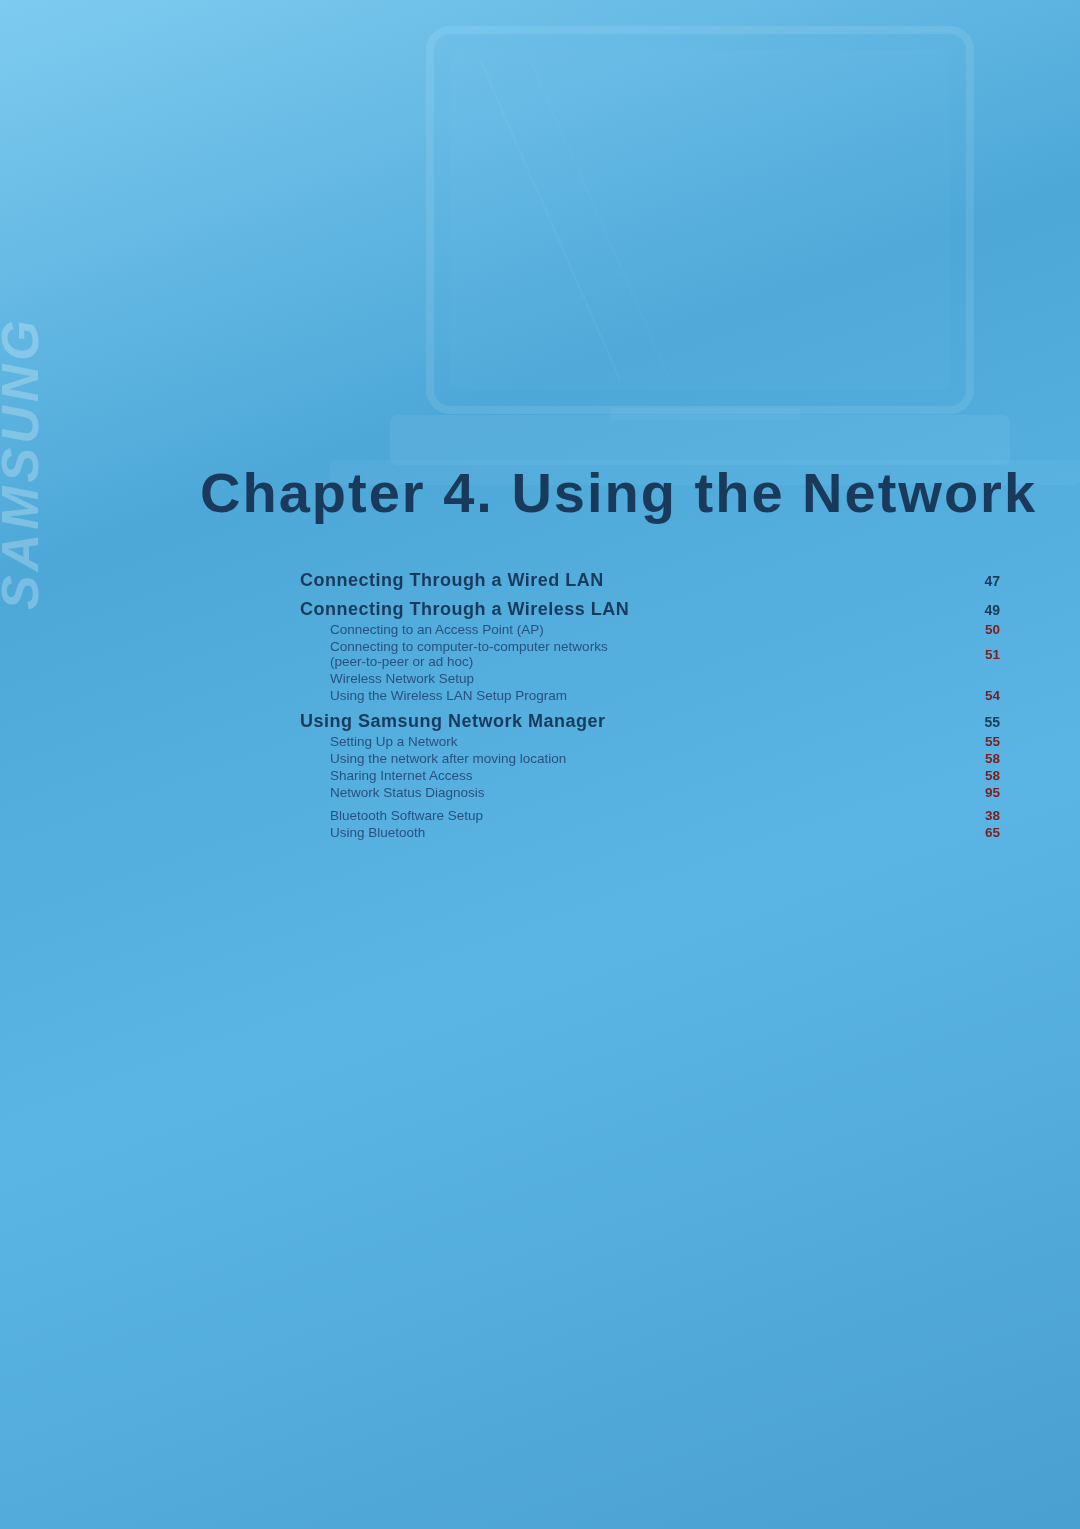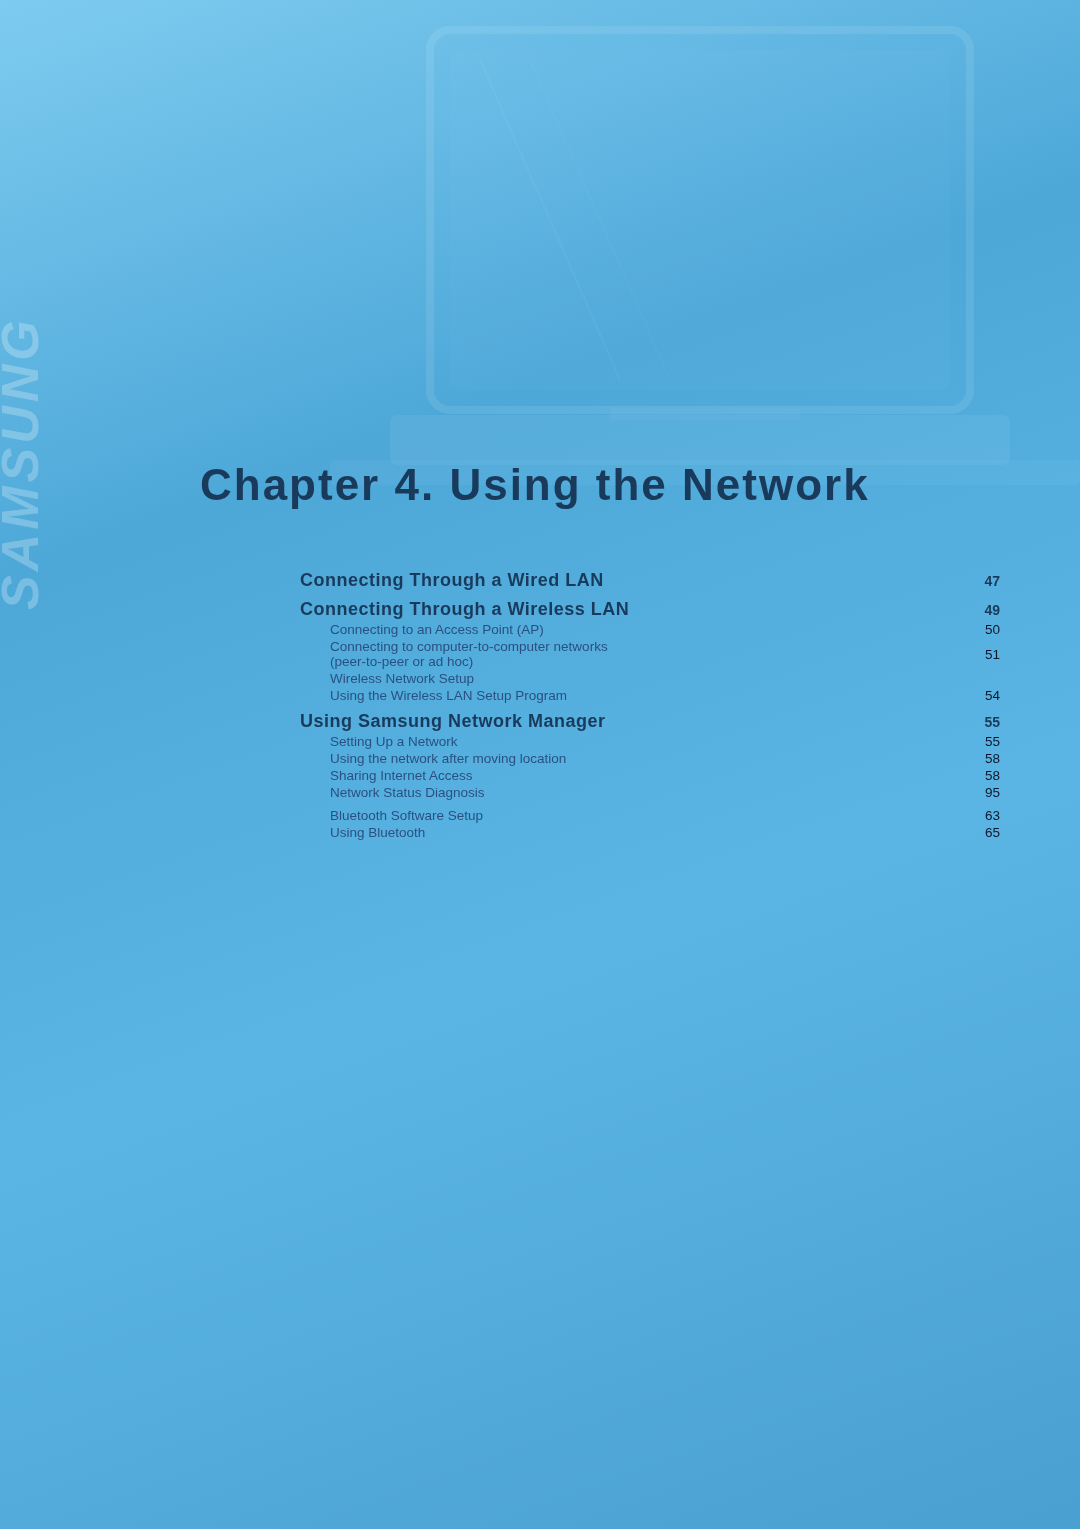--- a/index.html
+++ b/index.html
@@ -53,21 +53,21 @@
 
     
     .chapter-section {
       position: absolute;
       top: 460px;
       left: 200px;
       right: 40px;
     }
 
     .chapter-title {
-      font-size: 44px;
+      font-size: 56px;
       font-weight: bold;
       color: #1a3a5c;
       letter-spacing: 2px;
       margin-bottom: 40px;
       font-family: 'Arial', sans-serif;
     }
 
     
     .toc-container {
       position: absolute;
@@ -109,23 +109,24 @@
     .page-num-main {
       font-size: 14px;
       color: #1a3a5c;
       font-weight: bold;
       min-width: 35px;
       text-align: right;
     }
 
     .page-num-sub {
       font-size: 13.5px;
-      color: #0f172a;
+      color: #7f1d1d;
       min-width: 35px;
       text-align: right;
+      font-weight: bold;
     }
 
     .toc-group {
       margin-bottom: 8px;
     }
   </style>
 </head>
 <body>
 
 <div class="background"></div>
@@ -202,21 +203,21 @@
     </div>
     <div class="toc-entry-sub">
       <span class="toc-label-sub">Network Status Diagnosis</span>
       <span class="page-num-sub">95</span>
     </div>
   </div>
 
   <div class="toc-group">
     <div class="toc-entry-sub">
       <span class="toc-label-sub">Bluetooth Software Setup</span>
-      <span class="page-num-sub">63</span>
+      <span class="page-num-sub">38</span>
     </div>
     <div class="toc-entry-sub">
       <span class="toc-label-sub">Using Bluetooth</span>
       <span class="page-num-sub">65</span>
     </div>
   </div>
 
 </div>
 
 </body></html>

